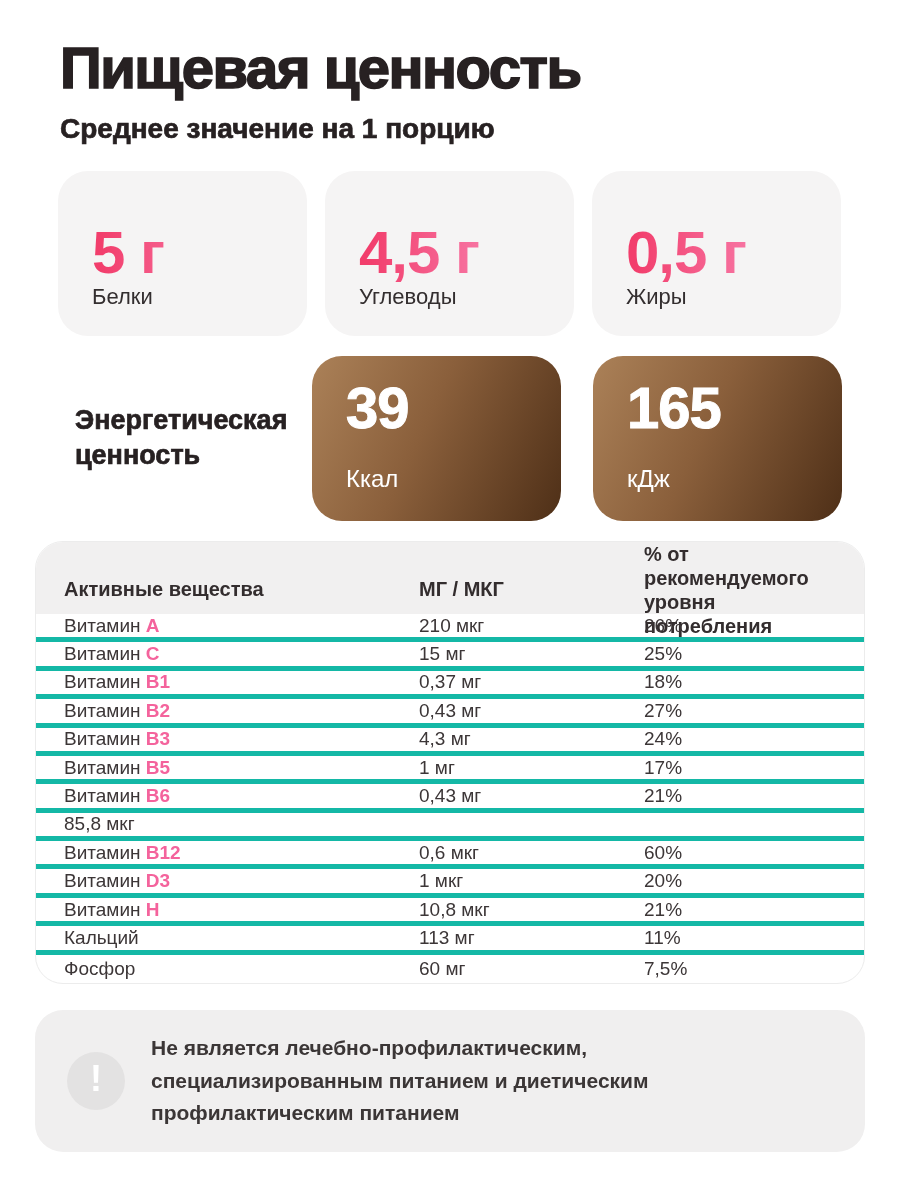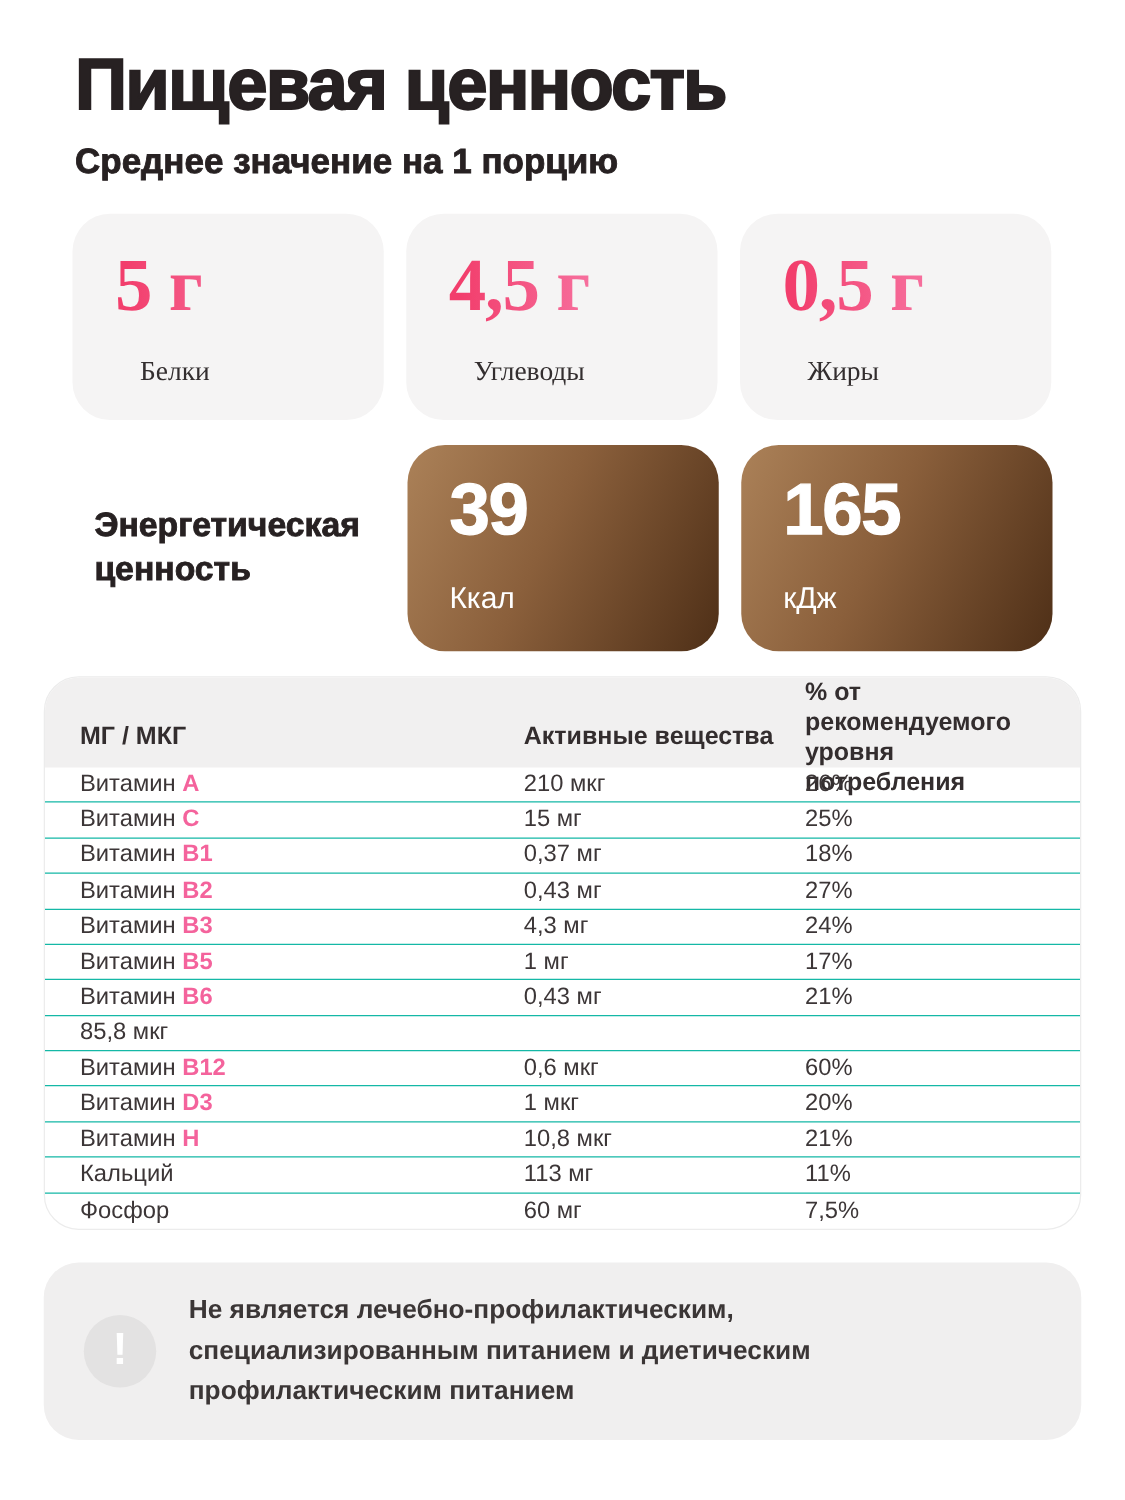--- a/index.html
+++ b/index.html
@@ -27,41 +27,41 @@
     -webkit-text-stroke:0.7px #272122;
   }
 
   
   .macro-row{ display:flex; gap:18px; margin:26px 58px 0; }
   .macro-card{
     width:249px; height:165px;
     background:#f5f4f4;
     border-radius:30px;
     padding:26px 34px 26px;
-    display:flex; flex-direction:column; justify-content:space-between;font-family:Liberation Serif, serif;
+    display:flex; flex-direction:column; justify-content:flex-end;
   }
   .macro-value{
     font-size:60px; font-weight:800; letter-spacing:-1px;
     background:linear-gradient(90deg,#f23e6c 5%, #f98bb9 95%);
     -webkit-background-clip:text; background-clip:text;
     color:#f23e6c;
     -webkit-text-fill-color:transparent;
     line-height:1.05;
   }
-  .macro-label{ font-size:22px; color:#332e2f;margin-left:20px; }
+  .macro-label{ font-size:22px; color:#332e2f; }
 
   
   .energy-row{ display:flex; align-items:center; margin:20px 58px 0;justify-content:center; }
   .energy-label{
     width:267px; padding-left:17px;
     font-size:27px; font-weight:800; line-height:1.3;
     color:#272122;
     -webkit-text-stroke:0.7px #272122;
   }
-  .energy-cards{ display:flex; gap:18px; }
+  .energy-cards{ display:flex; gap:32px; }
   .energy-card{
     width:249px; height:165px;
     border-radius:30px;
     background:linear-gradient(115deg,#ab8158 0%, #8a5f3b 45%, #4e2f17 100%);
     color:#ffffff;
     padding:22px 34px 28px;
     display:flex; flex-direction:column; justify-content:space-between;
   }
   .energy-value{ font-size:58px; font-weight:800; letter-spacing:-1px; -webkit-text-stroke:1px #ffffff; line-height:1.05; }
   .energy-unit{ font-size:24px; font-weight:400; }
@@ -88,21 +88,21 @@
   .table-header .wrap2{ white-space:pre-line; line-height:1.2; padding-right:20px; }
   .table-row{
     display:grid;
     grid-template-columns:355px 225px 1fr;
     align-items:center;
     height:28.4px;
     padding-left:28px;
     font-size:19px;
     color:#3c3637;
   }
-  .table-row:not(:last-child){ border-bottom:1px solid #14b8a6; }
+  .table-row:not(:last-child){ border-bottom:5px solid #14b8a6; }
   .vitamin-letter{ color:#f4639c; font-weight:700; }
 
   
   .disclaimer{
     margin:26px 35px 0;
     min-height:106px;
     background:#f0efef;
     border-radius:28px;
     padding:22px 40px 22px 32px;
     display:flex; align-items:center; gap:26px;
@@ -148,22 +148,22 @@
   </div>
       <div class="energy-card">
     <div class="energy-value">165</div>
     <div class="energy-unit">кДж</div>
   </div>
     </div>
 </div>
 
 <div class="nutrient-table">
   <div class="table-header">
+    <div>Активные вещества</div>
     <div>МГ / МКГ</div>
-    <div>Активные вещества</div>
     <div class="wrap2">% от рекомендуемого
 уровня потребления</div>
   </div>
   <div id="table-body">
       <div class="table-row">
     <div>
       <span>Витамин</span>
       <span class="vitamin-letter">A</span>
     </div>
     <div>210 мкг</div>

